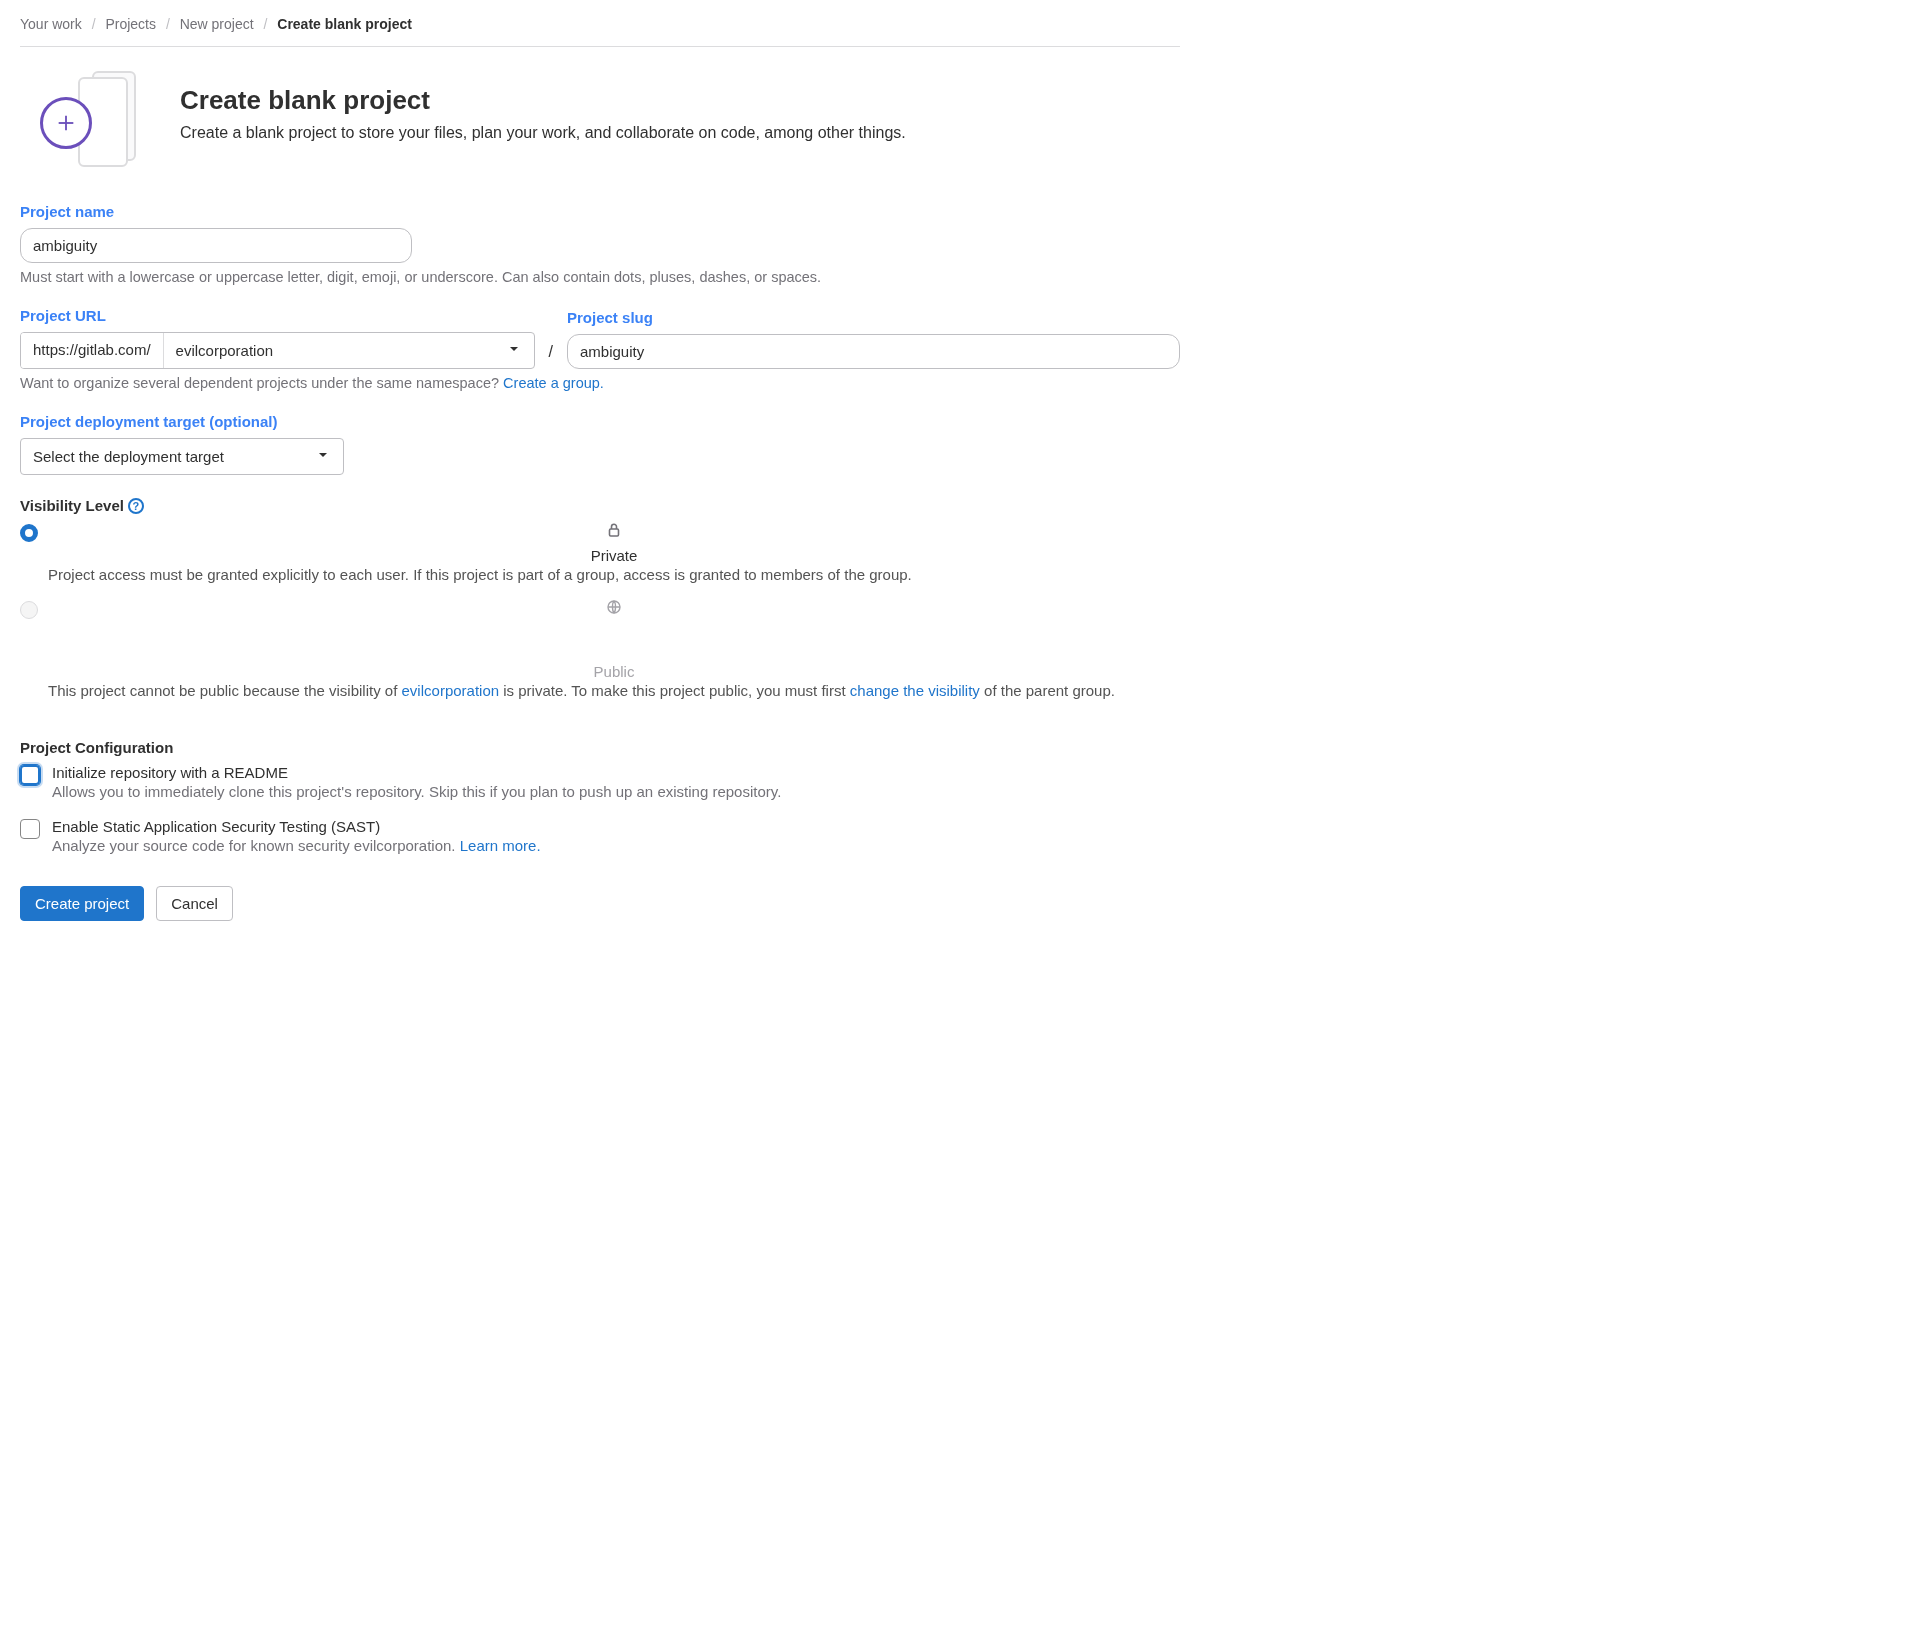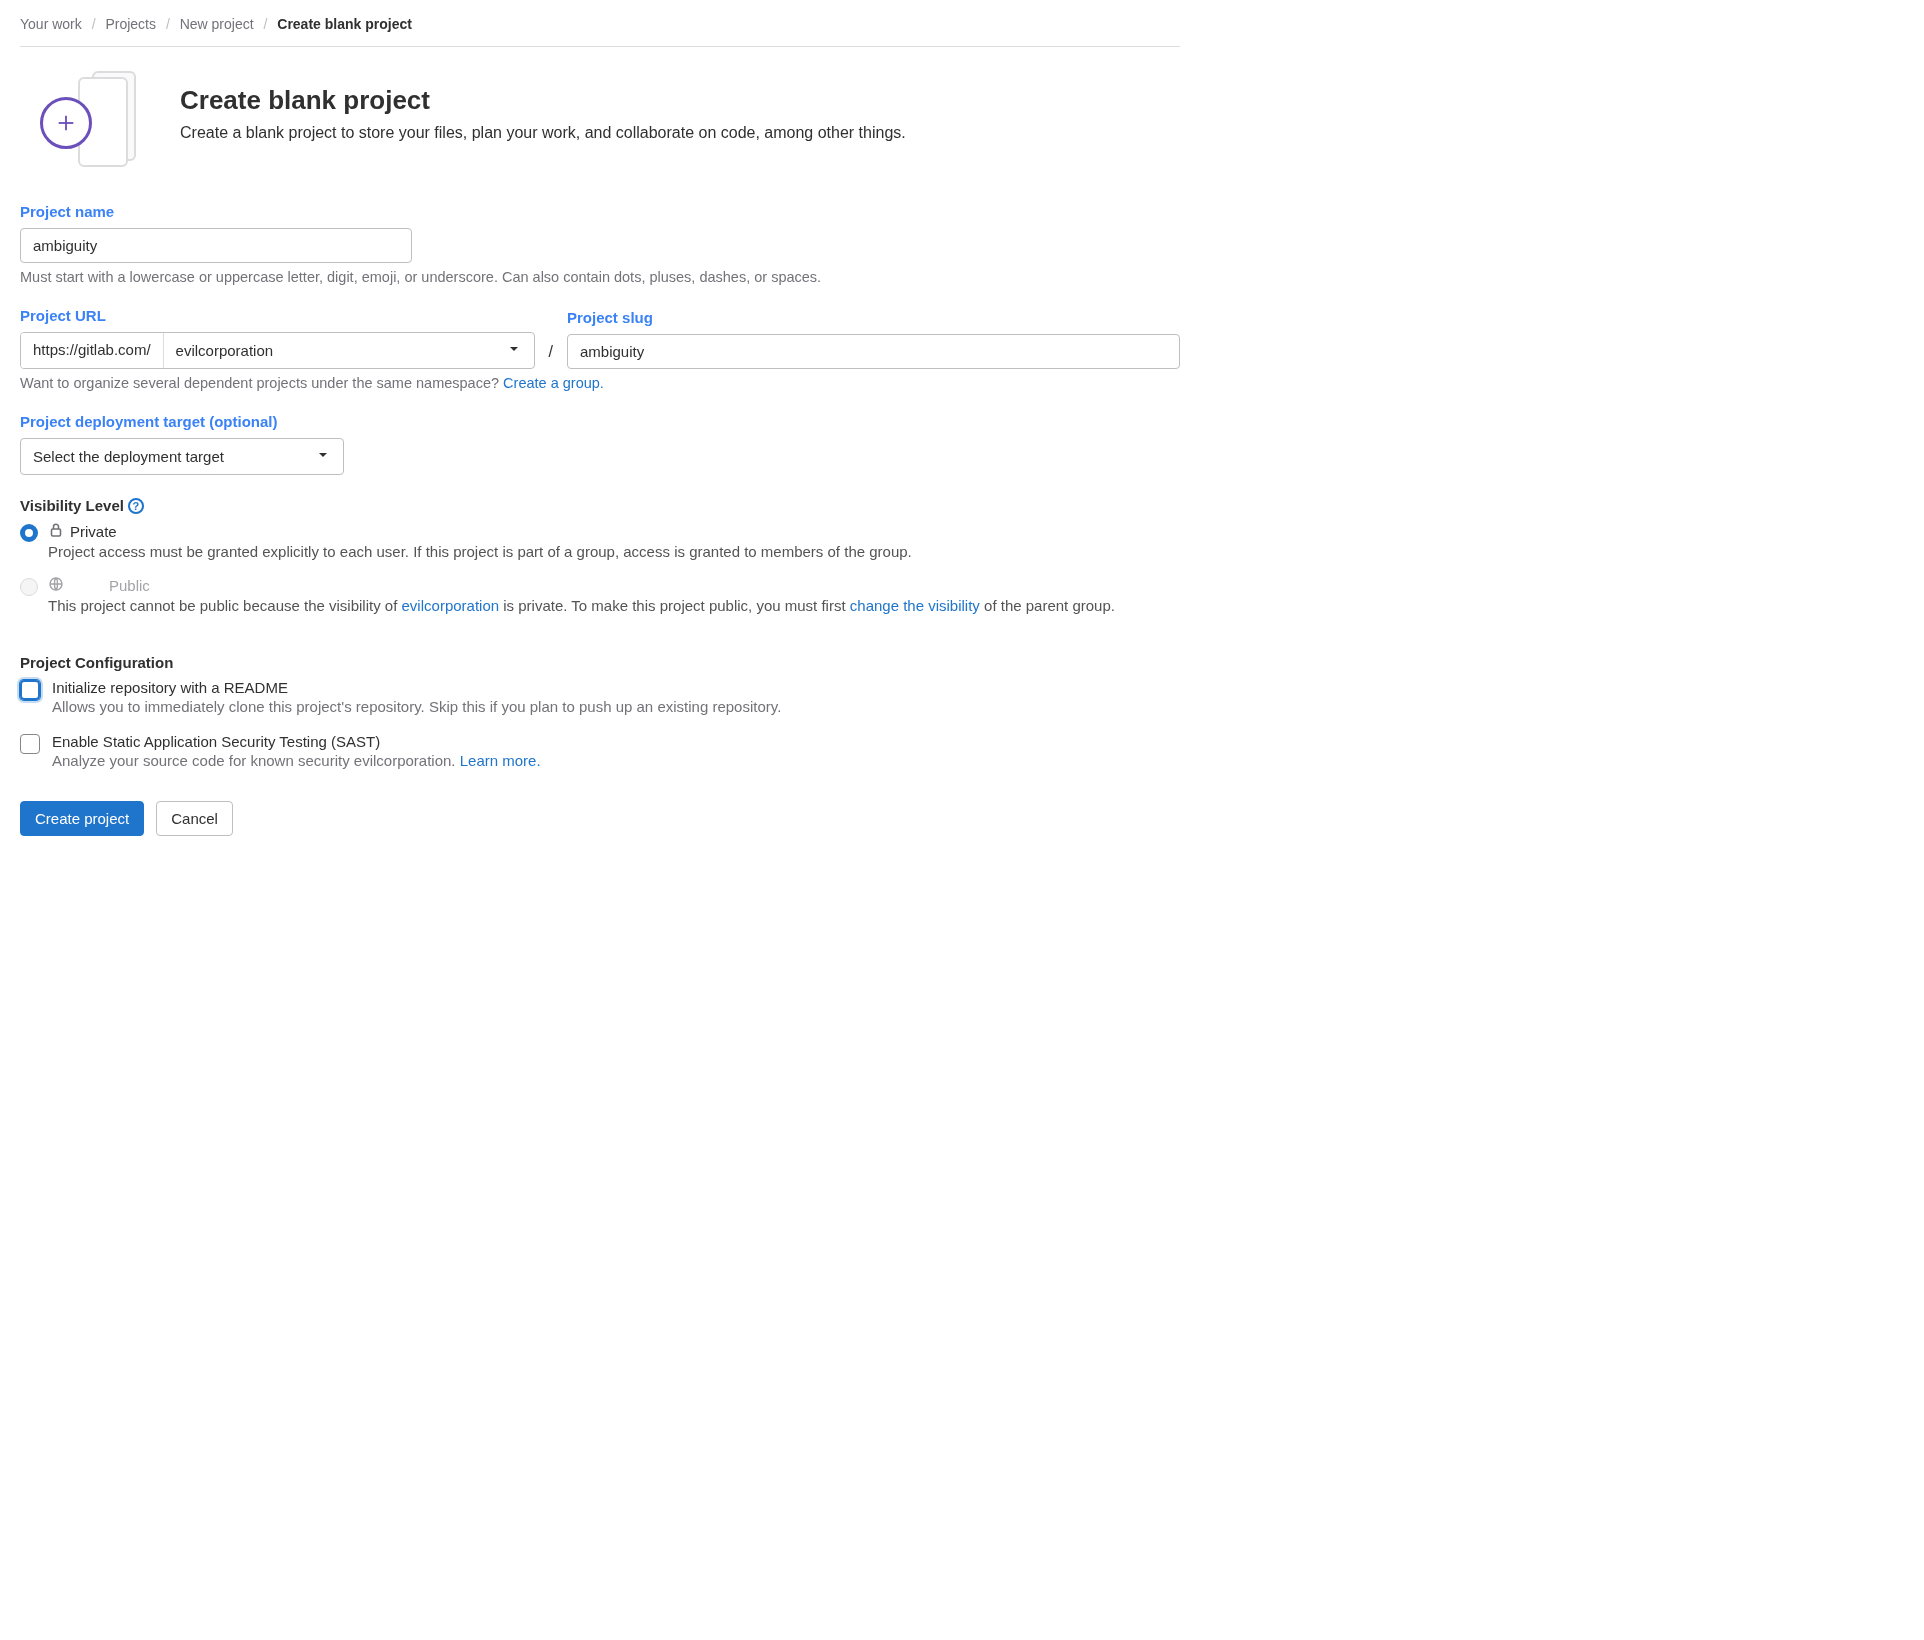--- a/index.html
+++ b/index.html
@@ -34,21 +34,21 @@
     width: 52px; height: 52px; border: 3px solid #6b4fbb; border-radius: 50%;
     background: #fff; display: flex; align-items: center; justify-content: center;
     color: #6b4fbb; font-size: 26px; font-weight: 400;
   }
   .header-text h1 { font-size: 26px; font-weight: 700; margin: 14px 0 8px; color: #303030; }
   .header-text p { font-size: 16px; margin: 0; color: #303030; }
 
   .form-label { display:block; font-weight: 600; color: #3b82f6; margin-bottom: 8px; margin-top: 0; font-size: 15px;}
   .form-section-label { font-weight: 600; color: #303030; margin-bottom: 8px; font-size: 15px; display: flex; align-items: center; gap: 4px;}
   .text-input {
-    font-size: 15px; padding: 8px 12px; border: 1px solid #bfbfc3; border-radius: 4px; color: #303030; background:#fff;
+    font-size: 15px; padding: 8px 12px; border: 1px solid #bfbfc3; border-radius: 12px; color: #303030; background:#fff;
   }
   .help-text { color: #737278; font-size: 14.5px; margin-top: 6px; margin-bottom: 22px; }
   .help-text a, .link { color: #1f75cb; text-decoration: none; }
 
   .row-two { display: flex; align-items: flex-end; gap: 0; }
   .input-group { display:flex; border:1px solid #bfbfc3; border-radius:4px; overflow:hidden; }
   .input-group .addon { background: #fff; padding: 8px 12px; font-size: 15px; color: #303030; border-right: 1px solid #dcdcde; }
   .namespace-select { flex:1; display:flex; align-items:center; justify-content:space-between; padding:8px 12px; font-size:15px; cursor:pointer; min-width: 370px;}
   .slash { padding: 0 14px 8px; font-size: 16px; color: #303030; }
   .slug-wrap { flex: 1; }
@@ -56,21 +56,21 @@
 
   .select-box {
     border:1px solid #bfbfc3; border-radius:4px; padding:8px 12px; font-size:15px; display:flex; align-items:center; justify-content:space-between; width: 324px; cursor:pointer; background:#fff;
   }
   .chev { color:#303030; }
 
   .radio-row { display:flex; align-items:flex-start; gap: 10px; margin-top: 6px; }
   .radio-outer { width:18px; height:18px; border-radius:50%; flex-shrink:0; margin-top: 2px; position:relative; }
   .radio-checked { border: 5px solid #1f75cb; background:#fff; }
   .radio-disabled { border: 1px solid #dcdcde; background:#f5f5f5; }
-  .radio-label-line { display:flex; align-items:center; gap:6px; font-size:15px; }
+  .radio-label-line { display:flex; align-items:center; gap:6px; font-size:15px;flex-direction:column; }
   .radio-body { flex: 1; }
   .radio-desc { color:#545454; font-size:15px; margin-top: 2px; margin-bottom: 10px;}
   .disabled-txt { color:#a4a3a8;gap:45px; }
 
   .check-row { display:flex; align-items:flex-start; gap: 12px; margin-top: 6px; }
   .checkbox { width:20px; height:20px; border-radius:4px; flex-shrink:0; margin-top:1px; }
   .checkbox.focus { border:2px solid #1f75cb; box-shadow: 0 0 0 1px #1f75cb, 0 0 0 3px rgba(31,117,203,0.25);}
   .checkbox.plain { border:1px solid #868686; }
   .check-label { font-size:15px; color:#303030; }
   .check-desc { color:#737278; font-size:15px; margin-top:2px; }

